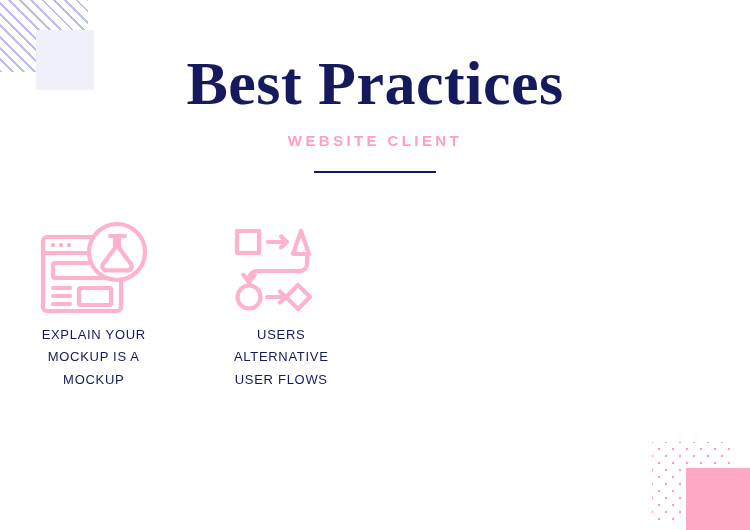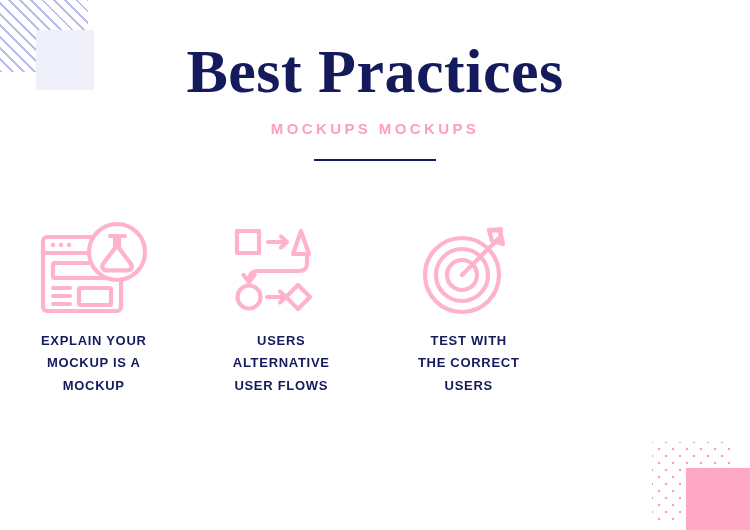--- a/index.html
+++ b/index.html
@@ -67,21 +67,21 @@
     top: 468px;
     width: 64px;
     height: 62px;
     background: #ffa8c5;
   }
 
   
   .header {
     position: absolute;
     left: 0;
-    top: 40px;
+    top: 52px;
     width: 750px;
     text-align: center;
   }
   .title {
     font-family: "Liberation Serif", "DejaVu Serif", serif;
     font-size: 62px;
     line-height: 1.0;
     font-weight: 700;
     color: #151a5c;
     letter-spacing: 0.5px;
@@ -119,23 +119,23 @@
     flex-direction: column;
     align-items: center;
   }
   .icon-box {
     height: 112px;
     display: flex;
     align-items: center;
     justify-content: center;
   }
   .card-label {
-    margin-top: 6px;
+    margin-top: 0;
     font-size: 13px;
-    font-weight: 700;
+    font-weight: 400;
     letter-spacing: 0.7px;
     line-height: 1.72;
     color: #151a5c;
     text-align: center;
     white-space: pre-line;
     max-width: 160px;
   }
 </style>
 </head>
 <body>
@@ -143,21 +143,21 @@
 <div class="canvas">
 
   <div class="deco-stripes"></div>
   <div class="deco-lav-square"></div>
 
   <div class="deco-dots"></div>
   <div class="deco-pink-square"></div>
 
   <div class="header">
     <h1 class="title">Best Practices</h1>
-    <div class="subtitle">MOCKUPS MOCKUPS</div>
+    <div class="subtitle">WEBSITE CLIENT</div>
     <div class="divider-wrap">
       <div class="divider"></div>
     </div>
   </div>
 
   <div class="cards">
 
     <div class="card">
       <div class="icon-box">
         <svg width="110" height="96" viewBox="0 0 110 96">
@@ -199,33 +199,16 @@
             <path d="M49 68.5 l6 5.5 -6 5.5"></path>
             <path d="M79 74 l-12 -12 -12 12 12 12 z"></path>
           </g>
         </svg>
       </div>
       <div class="card-label">USERS
 ALTERNATIVE
 USER FLOWS</div>
     </div>
 
-    <div class="card">
-      <div class="icon-box">
-        <svg width="100" height="98" viewBox="0 0 100 98">
-          <g fill="none" stroke="#ffb3cb" stroke-width="4.2" stroke-linecap="round" stroke-linejoin="round">
-            <circle cx="43" cy="56" r="37"></circle>
-            <circle cx="43" cy="56" r="26"></circle>
-            <circle cx="43" cy="56" r="15"></circle>
-            <path d="M43 56 L82 17"></path>
-            <path d="M70 11 l12 -1 -1 12"></path>
-            <path d="M70 11 l3 11 11 3 -3 -13 z"></path>
-          </g>
-        </svg>
-      </div>
-      <div class="card-label">TEST WITH
-THE CORRECT
-USERS</div>
-    </div>
 
 
   </div>
 </div>
 
 </body></html>

